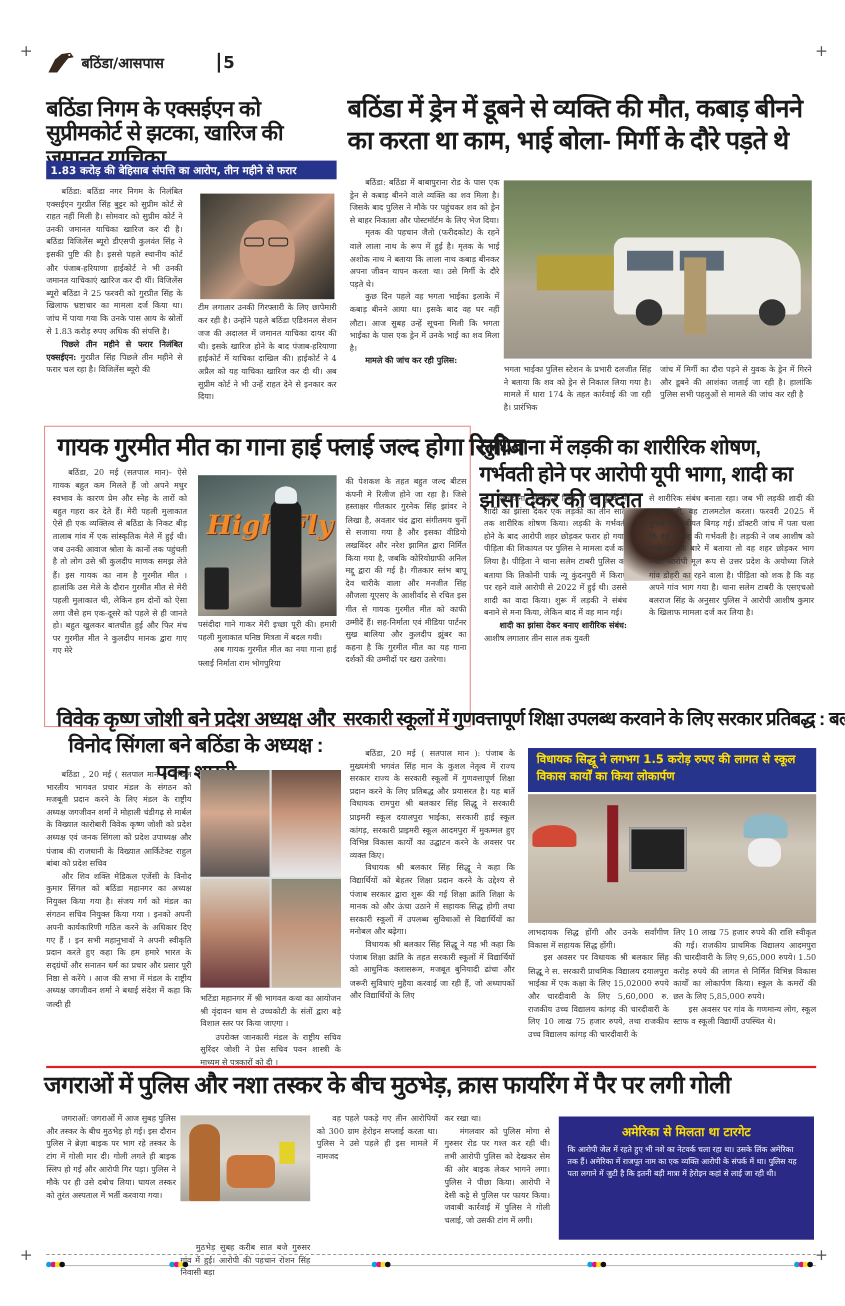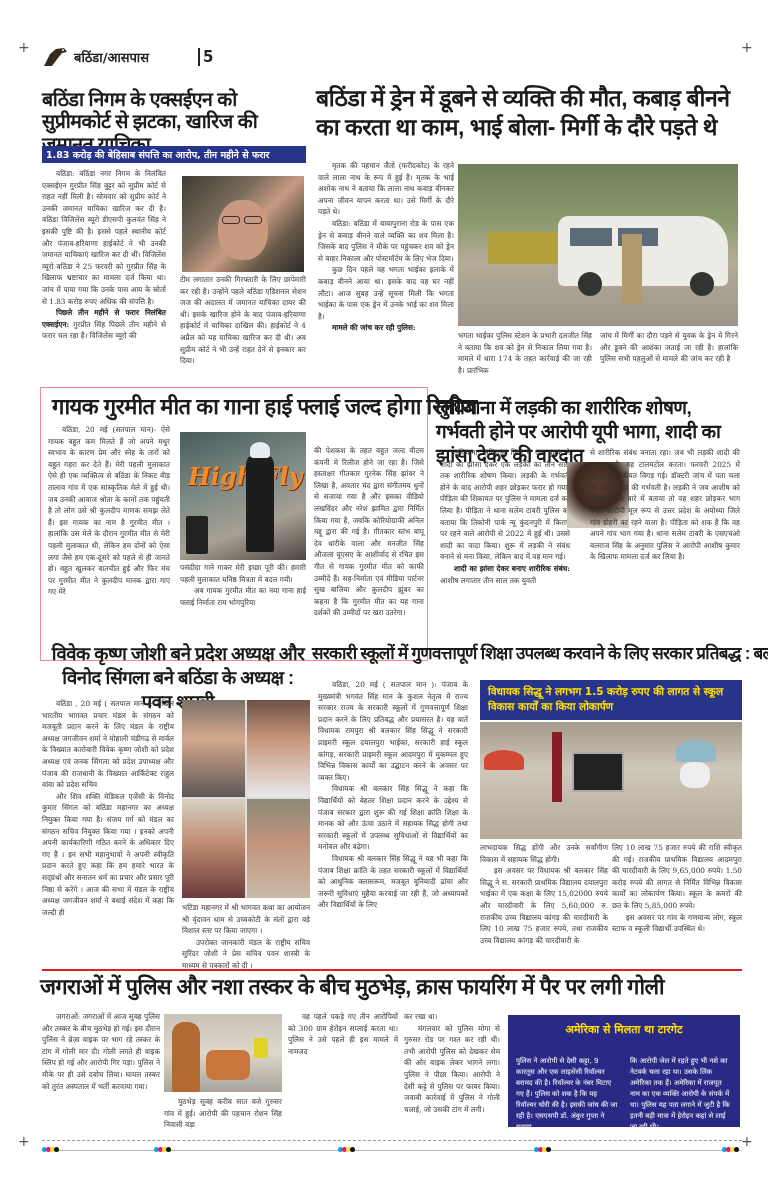--- a/index.html
+++ b/index.html
@@ -15,21 +15,21 @@
 .pgno{font:bold 15px "DejaVu Sans",sans-serif;border-left:2px solid #222;padding-left:3px;height:18px;line-height:18px;background:#fff}
 .hl{font-family:"Liberation Sans Narrow","Liberation Sans",sans-serif;font-weight:bold;color:#1a1a1a;line-height:1.15;letter-spacing:-0.5px}
 .body{font-size:7.3px;line-height:11.6px;color:#333;text-align:justify}
 .body p{text-indent:14px}
 .body b{color:#222}
 .photo{position:absolute;overflow:hidden}
 .sub-blue{background:#27348b;color:#fff;font:bold 9.5px "DejaVu Sans",sans-serif;padding:2px 4px;white-space:nowrap;overflow:hidden}
 .boxred{border:1px solid #e98e8e}
 .redline{height:2px;background:#e02020}
 .america{background:#2a2a86;color:#fff}
-.america h3{color:#ffe000;font:bold 11px "DejaVu Sans",sans-serif;text-align:center;margin:6px 0 20px}
+.america h3{color:#ffe000;font:bold 11px "DejaVu Sans",sans-serif;text-align:center;margin:6px 0 4px}
 .america .cols{display:flex;gap:12px;padding:0 8px;font:7px "DejaVu Sans",sans-serif;line-height:11px}
 .america .cols div{flex:1}
 .reg{position:absolute;width:5px;height:5px;border-radius:50%}
 </style>
 </head>
 <body>
 
 <div class="crop" style="left:18px;top:42px">+</div>
 <div class="crop" style="left:741px;top:42px">+</div>
 
@@ -58,22 +58,22 @@
   <div style="position:absolute;left:62px;top:40px;width:18px;height:8px;border:1.5px solid #333;border-radius:3px"></div>
 </div>
 <div class="abs body" style="left:180px;top:274px;width:126px">
   <p style="text-indent:0">टीम लगातार उनकी गिरफ्तारी के लिए छापेमारी कर रही है। उन्होंने पहले बठिंडा एडिशनल सेशन जज की अदालत में जमानत याचिका दायर की थी। इसके खारिज होने के बाद पंजाब-हरियाणा हाईकोर्ट में याचिका दाखिल की। हाईकोर्ट ने 4 अप्रैल को यह याचिका खारिज कर दी थी। अब सुप्रीम कोर्ट ने भी उन्हें राहत देने से इनकार कर दिया।</p>
 </div>
 
 <div class="abs" style="left:316px;top:84px;width:422px">
   <h1 class="hl" style="font-size:23px;line-height:1.25">बठिंडा में ड्रेन में डूबने से व्यक्ति की मौत, कबाड़ बीनने का करता था काम, भाई बोला- मिर्गी के दौरे पड़ते थे</h1>
 </div>
 <div class="abs body" style="left:318px;top:160px;width:136px">
+  <p>बठिंडा: बठिंडा में बाबापुराना रोड के पास एक ड्रेन से कबाड़ बीनने वाले व्यक्ति का शव मिला है। जिसके बाद पुलिस ने मौके पर पहुंचकर शव को ड्रेन से बाहर निकाला और पोस्टमॉर्टम के लिए भेज दिया।</p>
   <p>मृतक की पहचान जैतो (फरीदकोट) के रहने वाले लाला नाथ के रूप में हुई है। मृतक के भाई अशोक नाथ ने बताया कि लाला नाथ कबाड़ बीनकर अपना जीवन यापन करता था। उसे मिर्गी के दौरे पड़ते थे।</p>
-  <p>बठिंडा: बठिंडा में बाबापुराना रोड के पास एक ड्रेन से कबाड़ बीनने वाले व्यक्ति का शव मिला है। जिसके बाद पुलिस ने मौके पर पहुंचकर शव को ड्रेन से बाहर निकाला और पोस्टमॉर्टम के लिए भेज दिया।</p>
   <p>कुछ दिन पहले वह भगता भाईका इलाके में कबाड़ बीनने आया था। इसके बाद वह घर नहीं लौटा। आज सुबह उन्हें सूचना मिली कि भगता भाईका के पास एक ड्रेन में उनके भाई का शव मिला है।</p>
   <p><b>मामले की जांच कर रही पुलिस:</b></p>
 </div>
 <div class="photo" style="left:458px;top:164px;width:280px;height:162px;background:linear-gradient(180deg,#6f7f5a 0%,#8b9a6d 35%,#b4ab98 60%,#9d968a 100%)">
   <div style="position:absolute;left:100px;top:52px;width:170px;height:70px;background:#ecebe6;border-radius:10px 30px 6px 6px"></div>
   <div style="position:absolute;left:112px;top:64px;width:42px;height:18px;background:#5d6a78"></div>
   <div style="position:absolute;left:160px;top:64px;width:40px;height:18px;background:#5d6a78"></div>
   <div style="position:absolute;left:120px;top:108px;width:24px;height:24px;border-radius:50%;background:#333"></div>
   <div style="position:absolute;left:232px;top:108px;width:24px;height:24px;border-radius:50%;background:#333"></div>
   <div style="position:absolute;left:30px;top:68px;width:70px;height:32px;background:#b3a03c"></div>
@@ -96,21 +96,21 @@
 <div class="photo" style="left:180px;top:432px;width:126px;height:128px;background:linear-gradient(160deg,#4a5b5a 0%,#7b8a85 40%,#a7a094 70%,#4c4640 100%)">
   <div style="position:absolute;left:8px;top:34px;font:bold italic 24px 'DejaVu Serif',serif;color:#f08b2c;line-height:22px;text-shadow:1px 1px 0 #7a2e10">High Fly</div>
   <div style="position:absolute;left:66px;top:22px;width:28px;height:98px;background:#1d1d1d;border-radius:10px 10px 2px 2px"></div>
   <div style="position:absolute;left:70px;top:10px;width:20px;height:16px;background:#e8eef0;border-radius:50% 50% 20% 20%"></div>
   <div style="position:absolute;left:6px;top:84px;width:22px;height:38px;background:#222;border-radius:2px"></div>
 </div>
 <div class="abs body" style="left:180px;top:562px;width:126px">
   <p style="text-indent:0">पसंदीदा गाने गाकर मेरी इच्छा पूरी की। हमारी पहली मुलाकात घनिष्ठ मित्रता में बदल गयी।</p>
   <p>अब गायक गुरमीत मीत का नया गाना हाई फ्लाई निर्माता राम भोगपुरिया</p>
 </div>
-<div class="abs body" style="left:314px;top:445px;width:110px">
+<div class="abs body" style="left:314px;top:432px;width:110px">
   <p style="text-indent:0">की पेशकश के तहत बहुत जल्द बीटस कंपनी मे रिलीज होने जा रहा है। जिसे हस्ताक्षर गीतकार गुरनेक सिंह झांवर ने लिखा है, अवतार चंद द्वारा संगीतमय धुनों से सजाया गया है और इसका वीडियो लखविंदर और नरेश झामित द्वारा निर्मित किया गया है, जबकि कोरियोग्राफी अनिल मद्दू द्वारा की गई है। गीतकार स्तंभ बापू देव धारीके वाला और मनजीत सिंह औजला यूएसए के आशीर्वाद से रचित इस गीत से गायक गुरमीत मीत को काफी उम्मीदें हैं। सह-निर्माता एवं मीडिया पार्टनर सुख बालिया और कुलदीप झुंबर का कहना है कि गुरमीत मीत का यह गाना दर्शकों की उम्मीदों पर खरा उतरेगा।</p>
 </div>
 
 <div class="abs" style="left:436px;top:396px;width:304px">
   <h1 class="hl" style="font-size:19px;line-height:1.25">लुधियाना में लड़की का शारीरिक शोषण, गर्भवती होने पर आरोपी यूपी भागा, शादी का झांसा देकर की वारदात</h1>
 </div>
 <div class="abs body" style="left:440px;top:447px;width:130px">
   <p>लुधियाना: लुधियाना जिले में एक युवक ने शादी का झांसा देकर एक लड़की का तीन साल तक शारीरिक शोषण किया। लड़की के गर्भवती होने के बाद आरोपी शहर छोड़कर फरार हो गया। पीड़िता की शिकायत पर पुलिस ने मामला दर्ज कर लिया है। पीड़िता ने थाना सलेम टाबरी पुलिस को बताया कि तिकोनी पार्क न्यू कुंदनपुरी में किराए पर रहने वाले आरोपी से 2022 में हुई थी। उससे शादी का वादा किया। शुरू में लड़की ने संबंध बनाने से मना किया, लेकिन बाद में वह मान गई।</p>
   <p><b>शादी का झांसा देकर बनाए शारीरिक संबंध:</b> <span>आशीष लगातार तीन साल तक युवती</span></p>
 </div>
@@ -168,34 +168,33 @@
   <h1 class="hl" style="font-size:21.5px;white-space:nowrap">जगराओं में पुलिस और नशा तस्कर के बीच मुठभेड़, क्रास फायरिंग में पैर पर लगी गोली</h1>
 </div>
 <div class="abs body" style="left:42px;top:1011px;width:118px">
   <p>जगराओं: जगराओं में आज सुबह पुलिस और तस्कर के बीच मुठभेड़ हो गई। इस दौरान पुलिस ने ब्रेज़ा बाइक पर भाग रहे तस्कर के टांग में गोली मार दी। गोली लगते ही बाइक स्लिप हो गई और आरोपी गिर पड़ा। पुलिस ने मौके पर ही उसे दबोच लिया। घायल तस्कर को तुरंत अस्पताल में भर्ती करवाया गया।</p>
 </div>
 <div class="photo" style="left:164px;top:1014px;width:118px;height:78px;background:linear-gradient(180deg,#c9c3b7 0%,#ddd7cc 50%,#a9a49b 100%)">
   <div style="position:absolute;left:8px;top:8px;width:28px;height:70px;background:#b06a32;border-radius:12px 12px 2px 2px"></div>
   <div style="position:absolute;left:42px;top:36px;width:44px;height:30px;background:#c8763e;border-radius:8px"></div>
   <div style="position:absolute;left:90px;top:24px;width:14px;height:20px;background:#e3d22a"></div>
 </div>
-<div class="abs body" style="left:164px;top:1096px;width:118px">
+<div class="abs body" style="left:164px;top:1128px;width:118px">
   <p>मुठभेड़ सुबह करीब सात बजे गुरुसर गांव में हुई। आरोपी की पहचान रोशन सिंह निवासी बड़ा</p>
 </div>
 <div class="abs body" style="left:288px;top:1011px;width:110px">
   <p>वह पहले पकड़े गए तीन आरोपियों को 300 ग्राम हेरोइन सप्लाई करता था। पुलिस ने उसे पहले ही इस मामले में नामजद</p>
 </div>
 <div class="abs body" style="left:404px;top:1011px;width:96px">
   <p style="text-indent:0">कर रखा था।</p>
   <p>मंगलवार को पुलिस मोगा से गुरुसर रोड पर गश्त कर रही थी। तभी आरोपी पुलिस को देखकर सेम की ओर बाइक लेकर भागने लगा। पुलिस ने पीछा किया। आरोपी ने देसी कट्टे से पुलिस पर फायर किया। जवाबी कार्रवाई में पुलिस ने गोली चलाई, जो उसकी टांग में लगी।</p>
 </div>
 <div class="abs america" style="left:508px;top:1015px;width:232px;height:112px">
   <h3>अमेरिका से मिलता था टारगेट</h3>
   <div class="cols">
-    <div>पुलिस ने आरोपी से देसी कट्टा, 9 कारतूस और एक लाइसेंसी रिवॉल्वर बरामद की है। रिवॉल्वर के नंबर मिटाए गए हैं। पुलिस को शक है कि यह रिवॉल्वर चोरी की है। इसकी जांच की जा रही है। एसएसपी डॉ. अंकुर गुप्ता ने बताया</div>
     <div>कि आरोपी जेल में रहते हुए भी नशे का नेटवर्क चला रहा था। उसके लिंक अमेरिका तक हैं। अमेरिका में राजपूत नाम का एक व्यक्ति आरोपी के संपर्क में था। पुलिस यह पता लगाने में जुटी है कि इतनी बड़ी मात्रा में हेरोइन कहां से लाई जा रही थी।</div>
   </div>
 </div>
 
 <div class="abs" style="left:42px;top:1140px;width:700px;border-top:1px dashed #999"></div>
 <div class="crop" style="left:18px;top:1136px">+</div>
 <div class="crop" style="left:741px;top:1136px">+</div>
 <div class="abs" style="left:42px;top:1150px;width:700px;height:1px;background:#bbb"></div>
 
 <div class="abs" style="left:42px;top:1147px">

